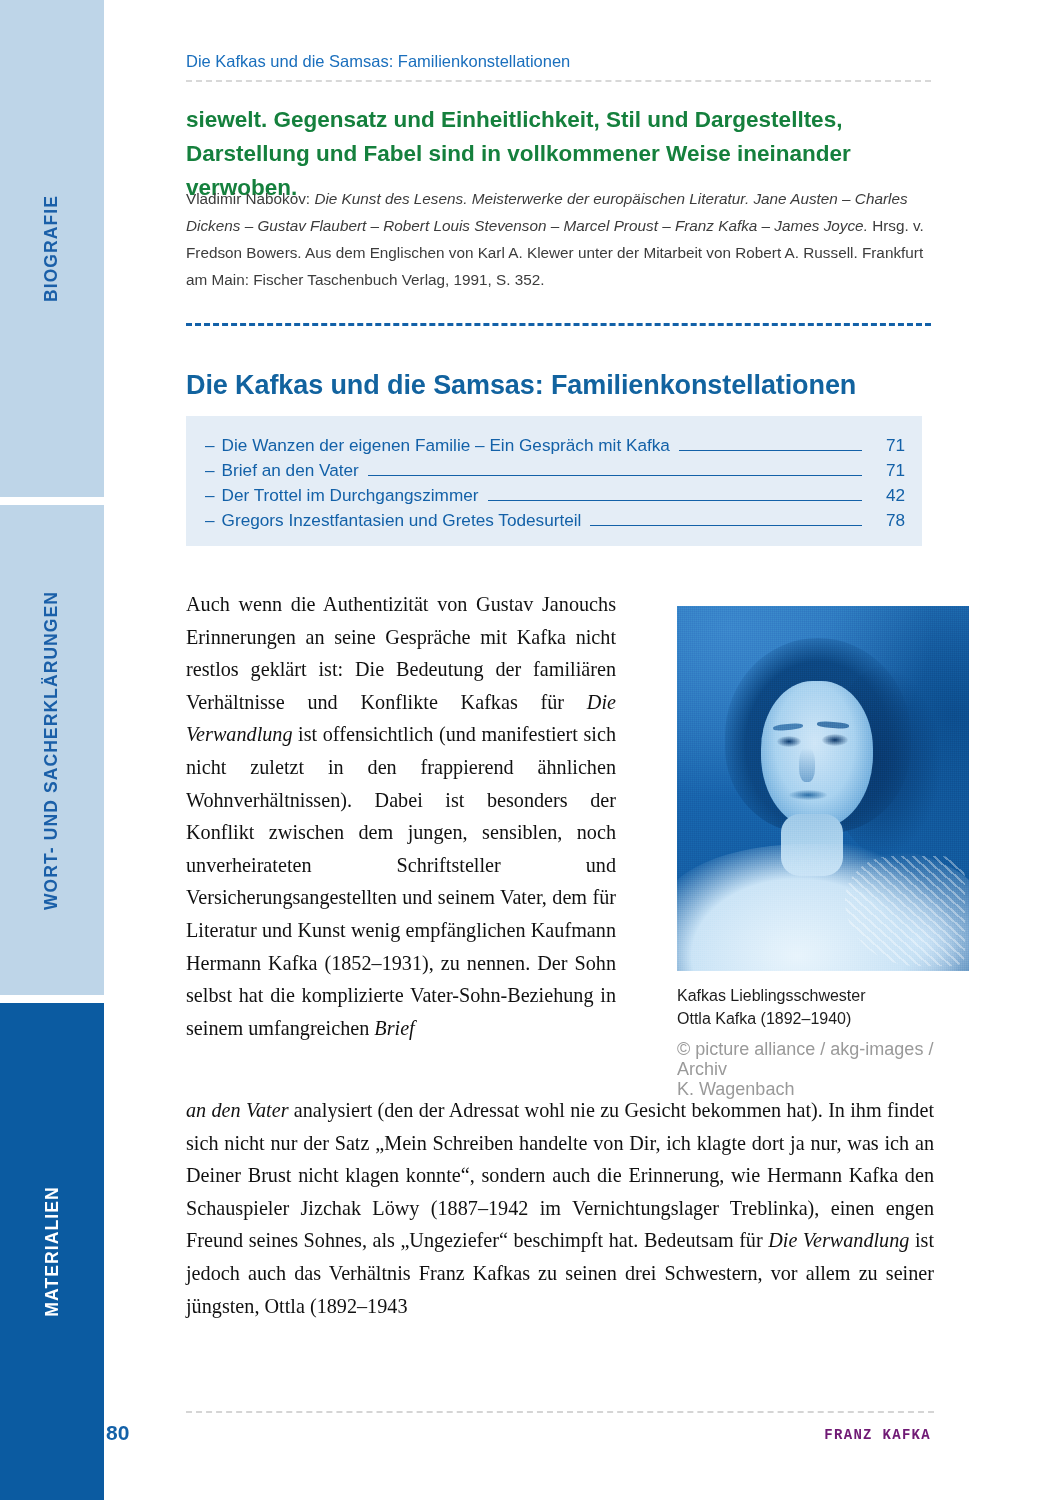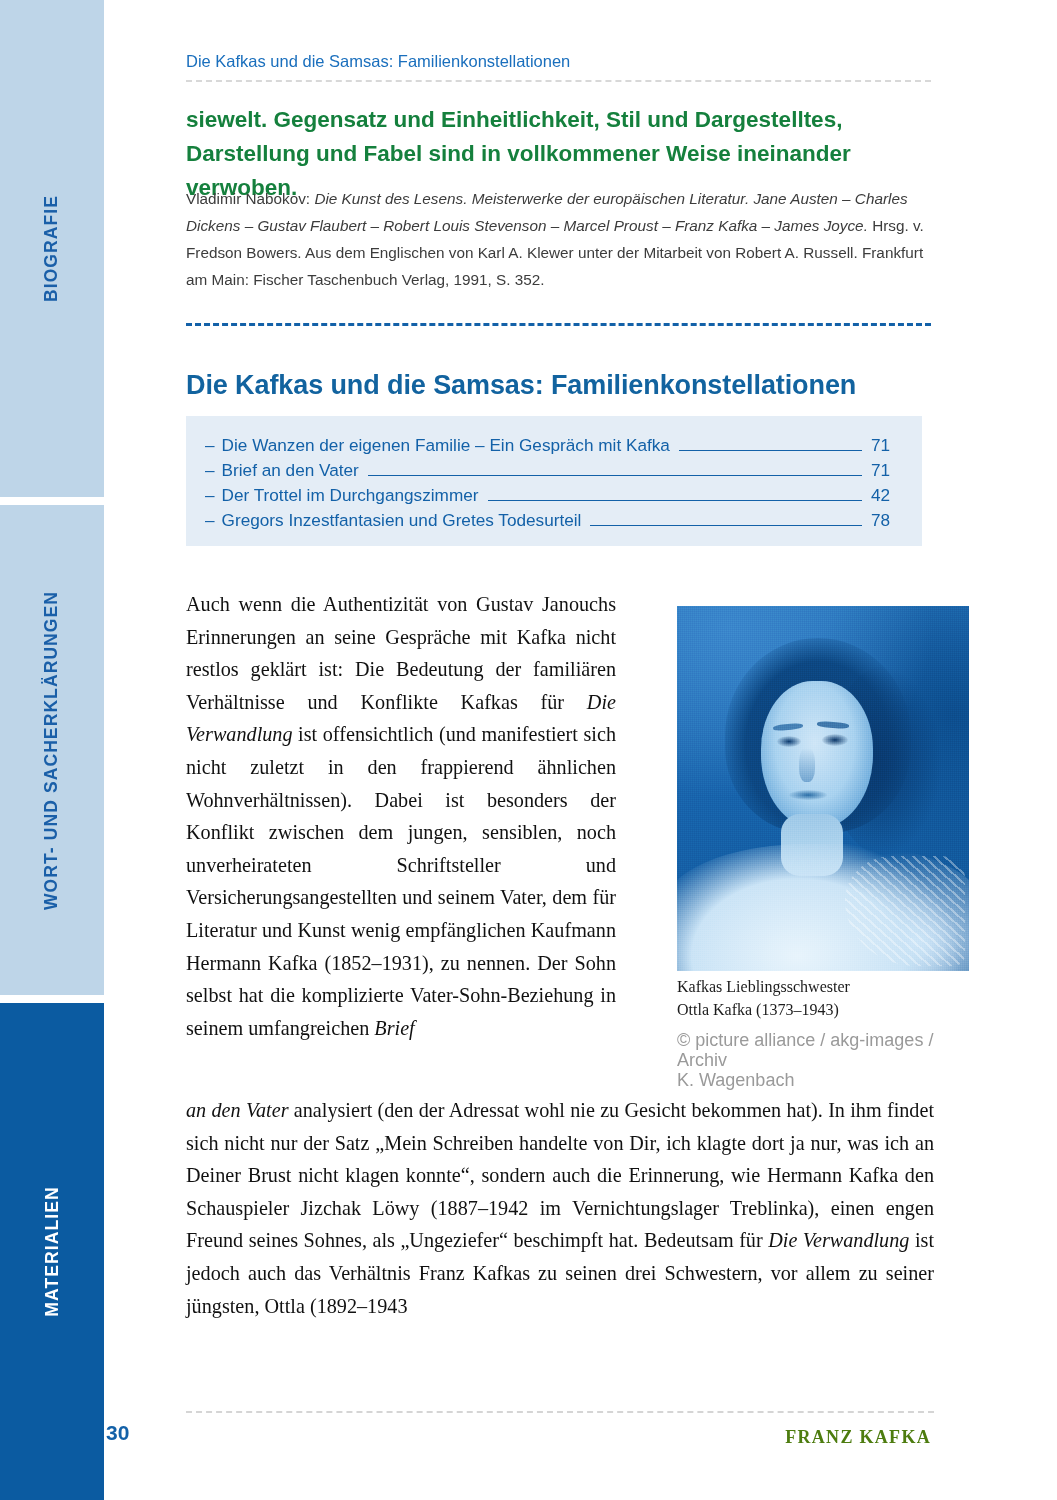--- a/index.html
+++ b/index.html
@@ -161,20 +161,21 @@
   .toc-dash { margin-right: 7px; }
   .toc-title { white-space: nowrap; }
   .toc-leader {
     flex: 1 1 auto;
     border-bottom: 1.4px solid #1361a8;
     margin: 0 9px 5px 9px;
     min-width: 10px;
   }
   .toc-page {
     width: 34px;
+    text-align: right;
     flex: 0 0 auto;
   }
 
   
   .bodycol {
     position: absolute;
     left: 0;
     top: 588px;
     width: 430px;
     font-family: "Liberation Serif", serif;
@@ -310,22 +311,22 @@
   }
   .photo .grain {
     position: absolute; inset: 0;
     background-image:
       repeating-linear-gradient(0deg, rgba(255,255,255,.035) 0 1px, rgba(0,0,0,.035) 1px 2px),
       repeating-linear-gradient(90deg, rgba(255,255,255,.03) 0 1px, rgba(0,0,0,.03) 1px 2px);
     mix-blend-mode: overlay;
   }
 
   .caption {
-    margin-top: 5px;
-    font-family: Liberation Serif, serif;
+    margin-top: 14px;
+    font-family: Liberation Sans, sans-serif;
     font-size: 16px;
     line-height: 22.5px;
     color: #1c1c1c;
   }
   .credit {
     margin-top: 9px;
     font-family: "Liberation Sans", sans-serif;
     font-size: 18px;
     line-height: 20px;
     color: #9a9a9a;
@@ -346,25 +347,25 @@
     top: 1421px;
     font-family: "Liberation Sans", sans-serif;
     font-size: 21px;
     font-weight: bold;
     color: #1361a8;
   }
   .foot-title {
     position: absolute;
     right: 0;
     top: 1427px;
-    font-family: Liberation Serif, serif;
-    font-size: 18px;
+    font-family: Liberation Mono, monospace;
+    font-size: 14px;
     font-weight: bold;
     letter-spacing: 1.3px;
-    color: #4d7c0f;
+    color: #701a75;
   }
 </style>
 </head>
 <body>
 
 <div class="page">
 
   <div class="sidebar">
     <div class="tab tab-biografie">
       <span class="tab-label">BIOGRAFIE</span>
@@ -442,30 +443,30 @@
         <div class="eye-r"></div>
         <div class="nose"></div>
         <div class="mouth"></div>
         <div class="neck"></div>
         <div class="blouse"></div>
         <div class="lace"></div>
         <div class="grain"></div>
       </div>
       <figcaption class="caption">
         <div>Kafkas Lieblingsschwester</div>
-        <div>Ottla Kafka (1373–1943)</div>
+        <div>Ottla Kafka (1892–1940)</div>
       </figcaption>
       <div class="credit">
         <div>© picture alliance / akg-images / Archiv</div>
         <div>K. Wagenbach</div>
       </div>
     </figure>
 
     <div class="bodyfull">
       <i>an den Vater</i><span> analysiert (den der Adressat wohl nie zu Gesicht bekommen hat). In ihm findet sich nicht nur der Satz „Mein Schreiben handelte von Dir, ich klagte dort ja nur, was ich an Deiner Brust nicht klagen konnte“, sondern auch die Erinnerung, wie Hermann Kafka den Schauspieler Jizchak Löwy (1887–1942 im Vernichtungslager Treblinka), einen engen Freund seines Sohnes, als „Ungeziefer“ beschimpft hat. Bedeutsam für </span><i>Die Verwandlung</i><span> ist jedoch auch das Verhältnis Franz Kafkas zu seinen drei Schwestern, vor allem zu seiner jüngsten, Ottla (1892–1943</span>
     </div>
 
     <div class="foot-rule"></div>
-    <div class="folio">30</div>
+    <div class="folio">80</div>
     <div class="foot-title">FRANZ KAFKA</div>
 
   </div>
 </div>
 
 </body></html>

